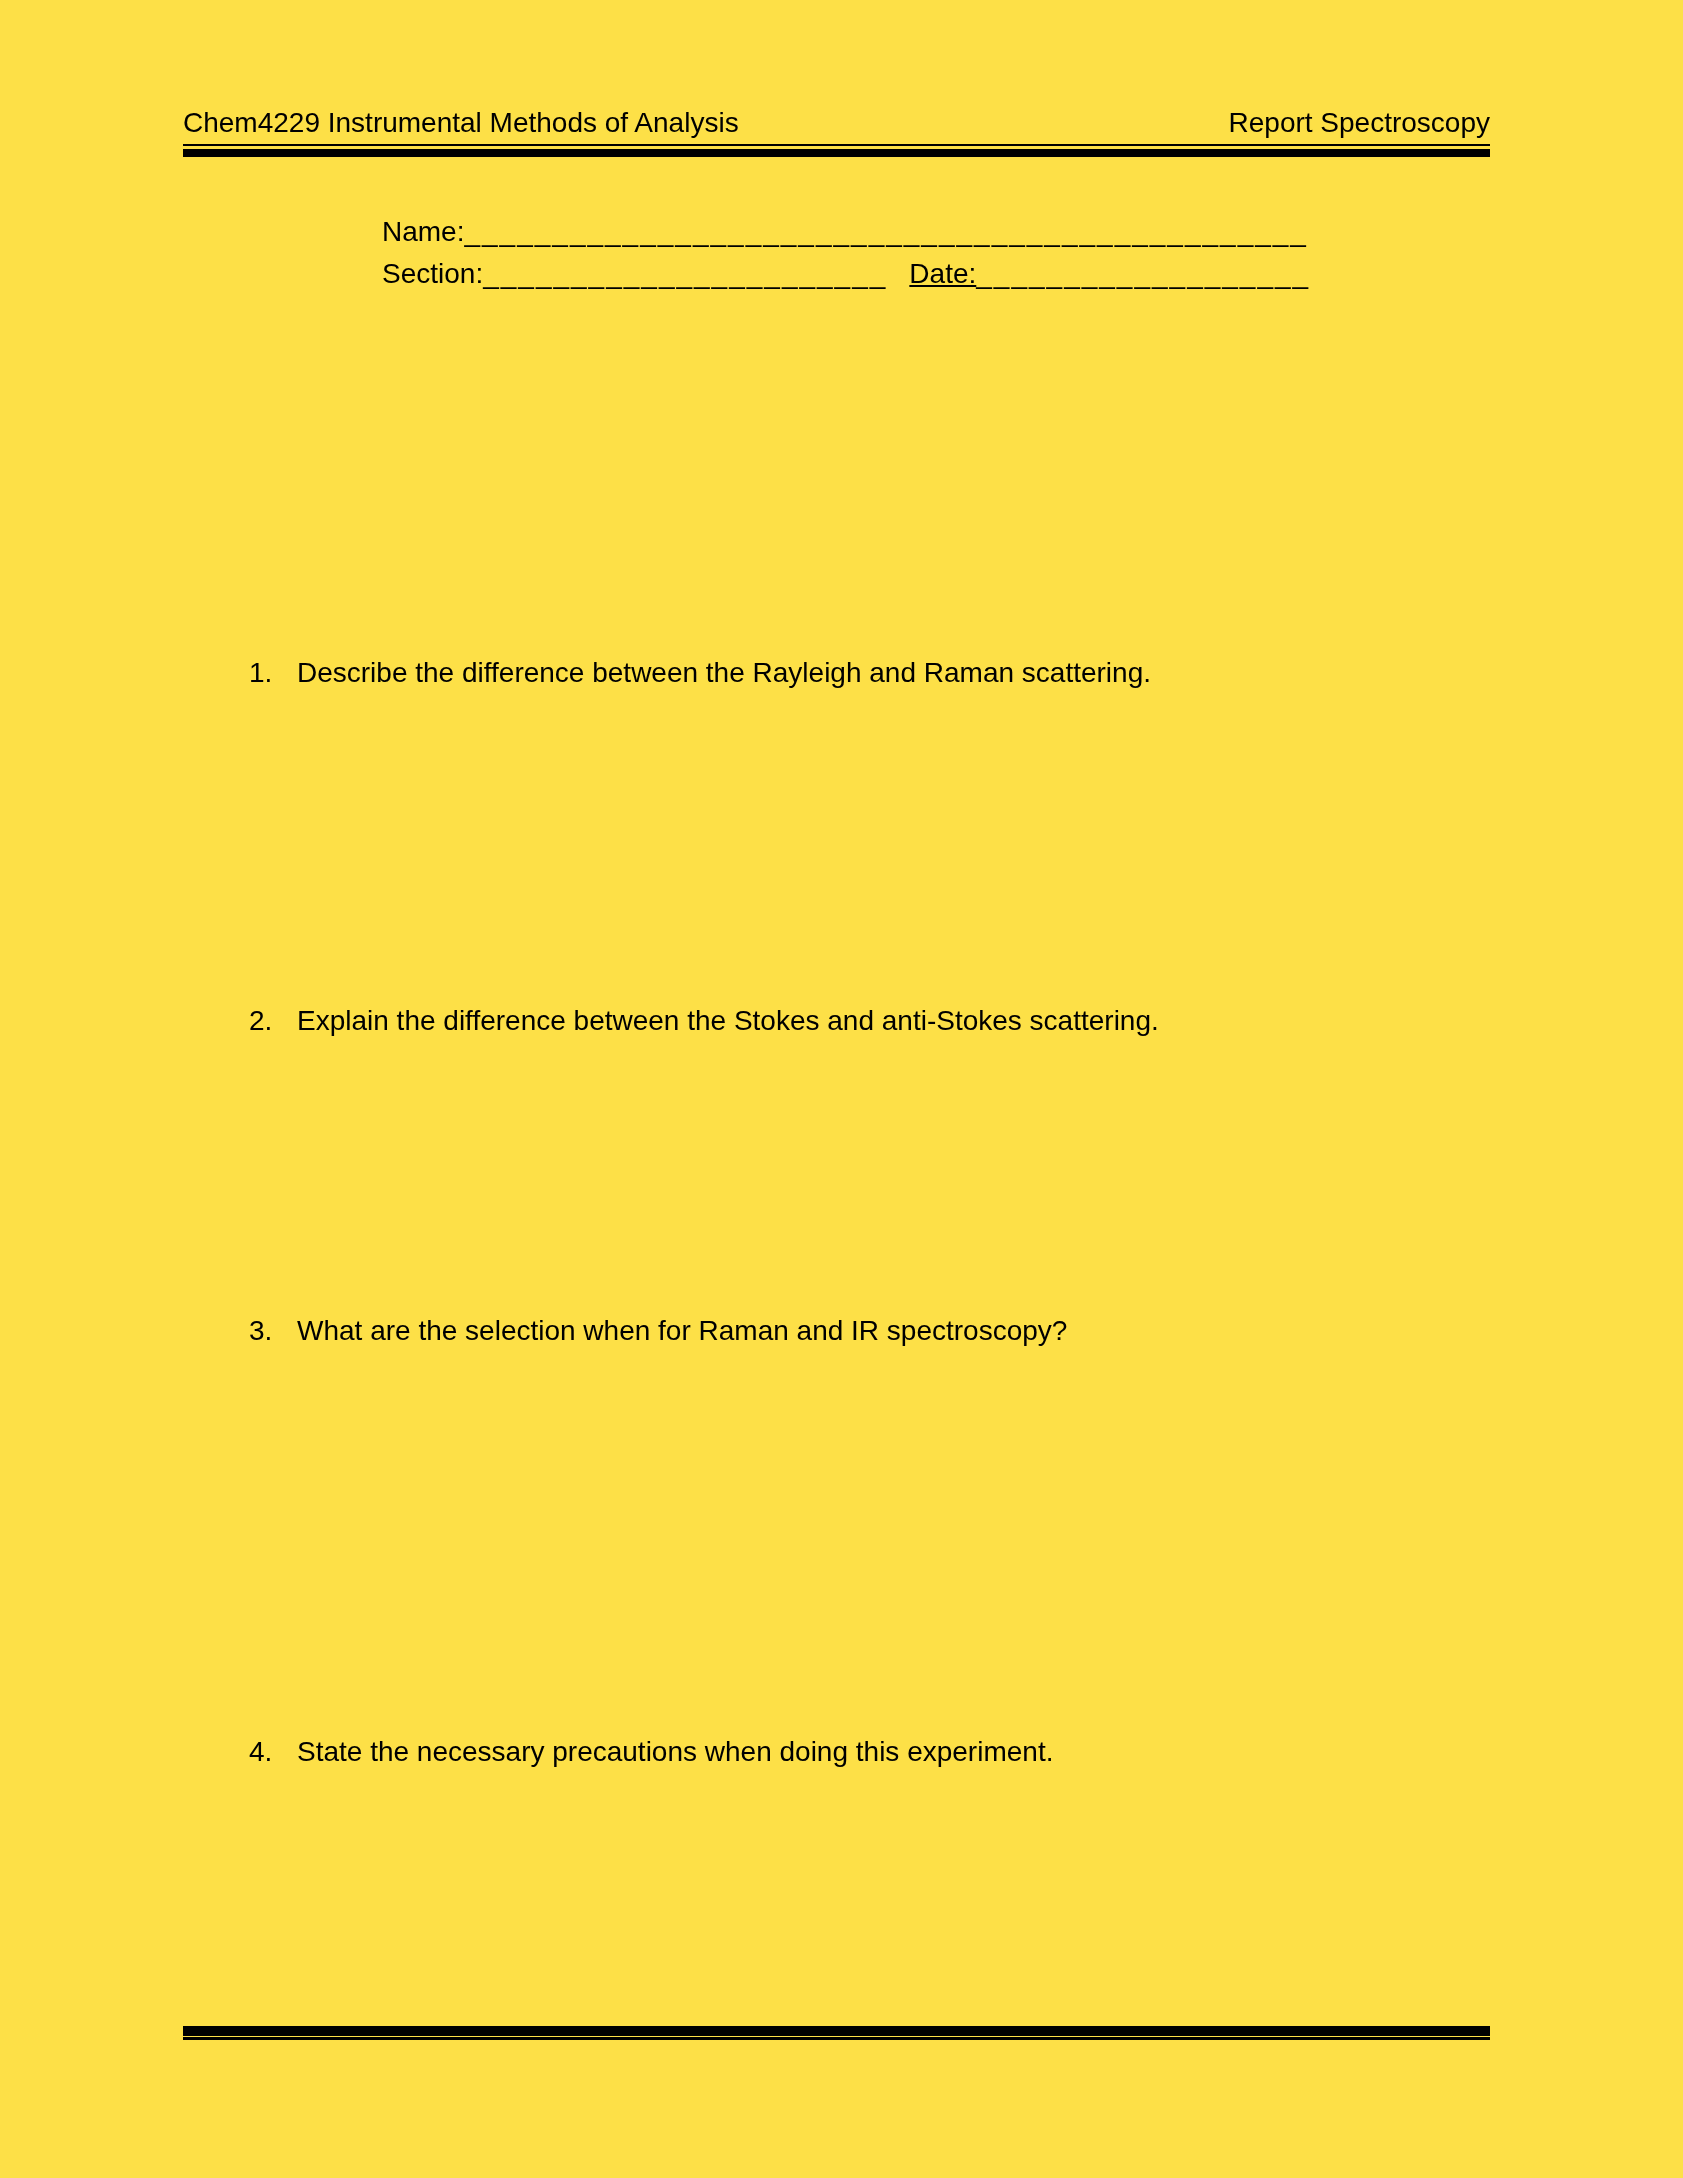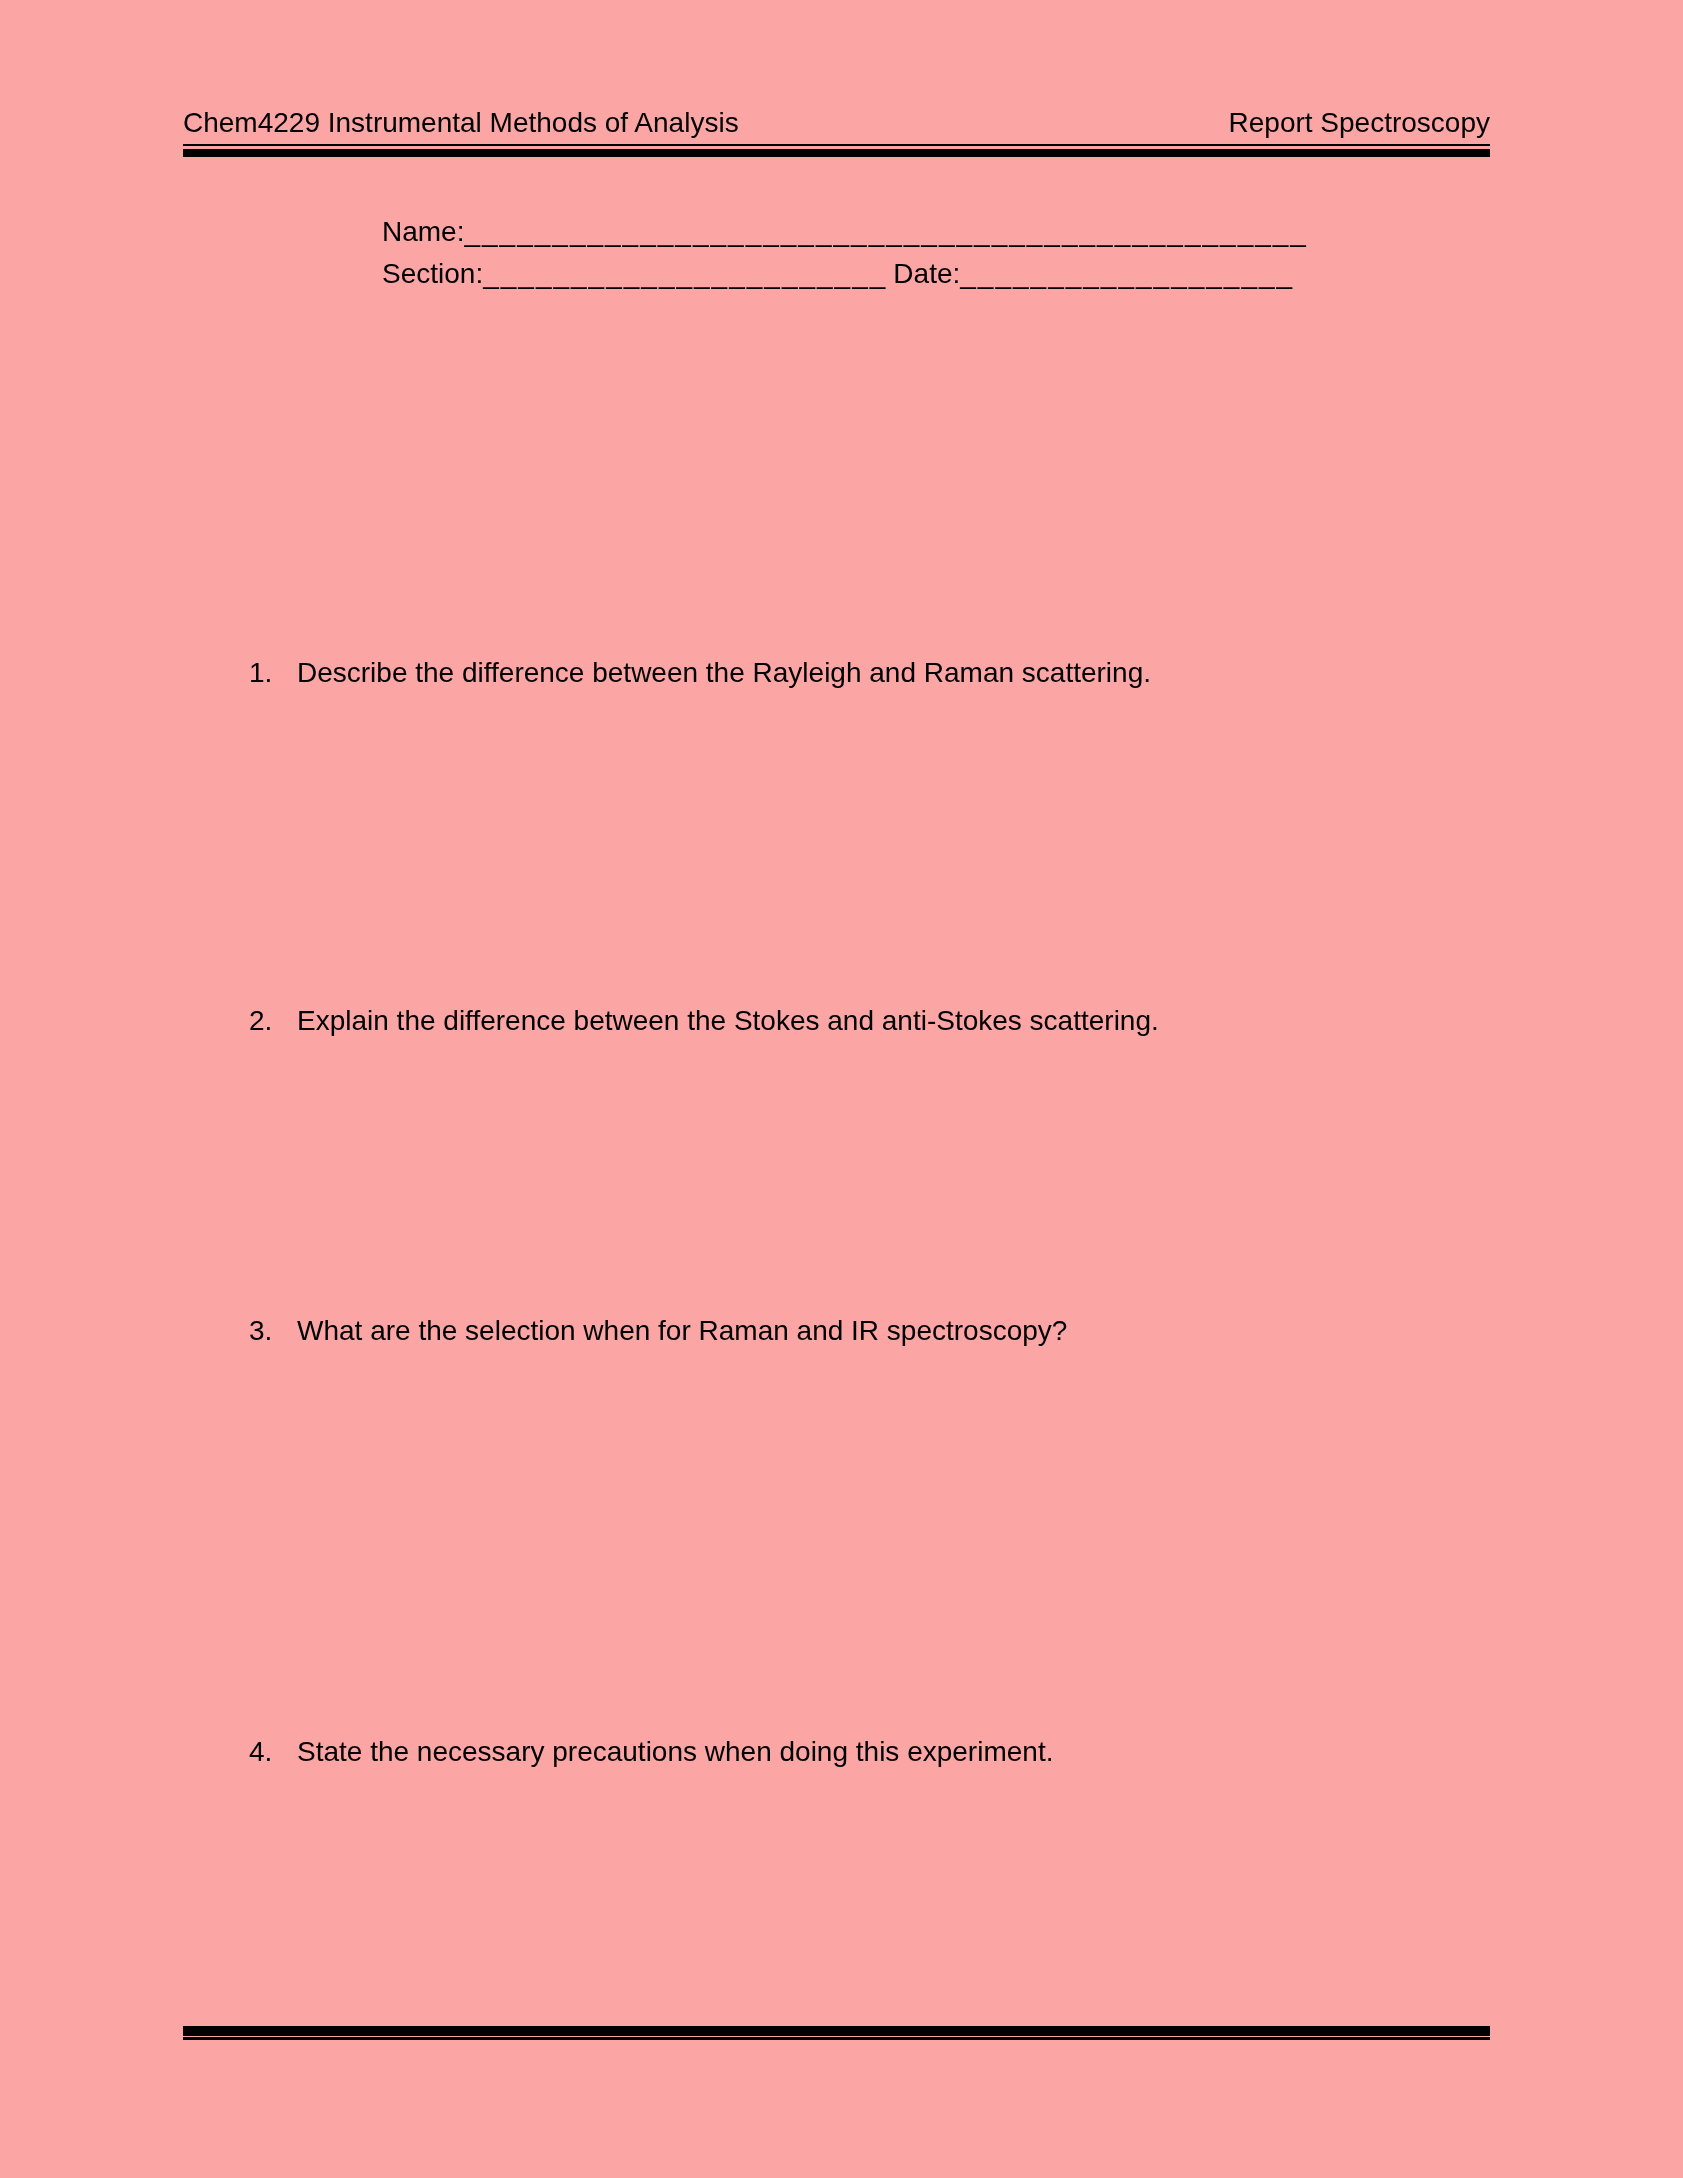--- a/index.html
+++ b/index.html
@@ -4,21 +4,21 @@
 <style>
   html, body {
     margin: 0;
     padding: 0;
     background: #ffffff;
   }
   .page {
     position: relative;
     width: 1683px;
     height: 2178px;
-    background: #fca5a5;
+    background: #fde047;
     color: #000000;
     font-family: "Liberation Sans", sans-serif;
     font-size: 28px;
     overflow: hidden;
   }
   .header-row {
     position: absolute;
     left: 183px;
     width: 1307px;
     top: 109px;
@@ -41,21 +41,22 @@
     position: absolute;
     left: 382px;
     top: 211px;
     line-height: 42px;
     white-space: nowrap;
   }
   .blank-line {
     letter-spacing: 2px;
   }
   .date-label {
-    margin-left: 6px;
+    margin-left: 22px;
+    text-decoration: underline;
   }
   .title-block {
     position: absolute;
     left: 183px;
     width: 1307px;
     top: 379px;
     text-align: center;
     line-height: 43px;
   }
   .title-main {

